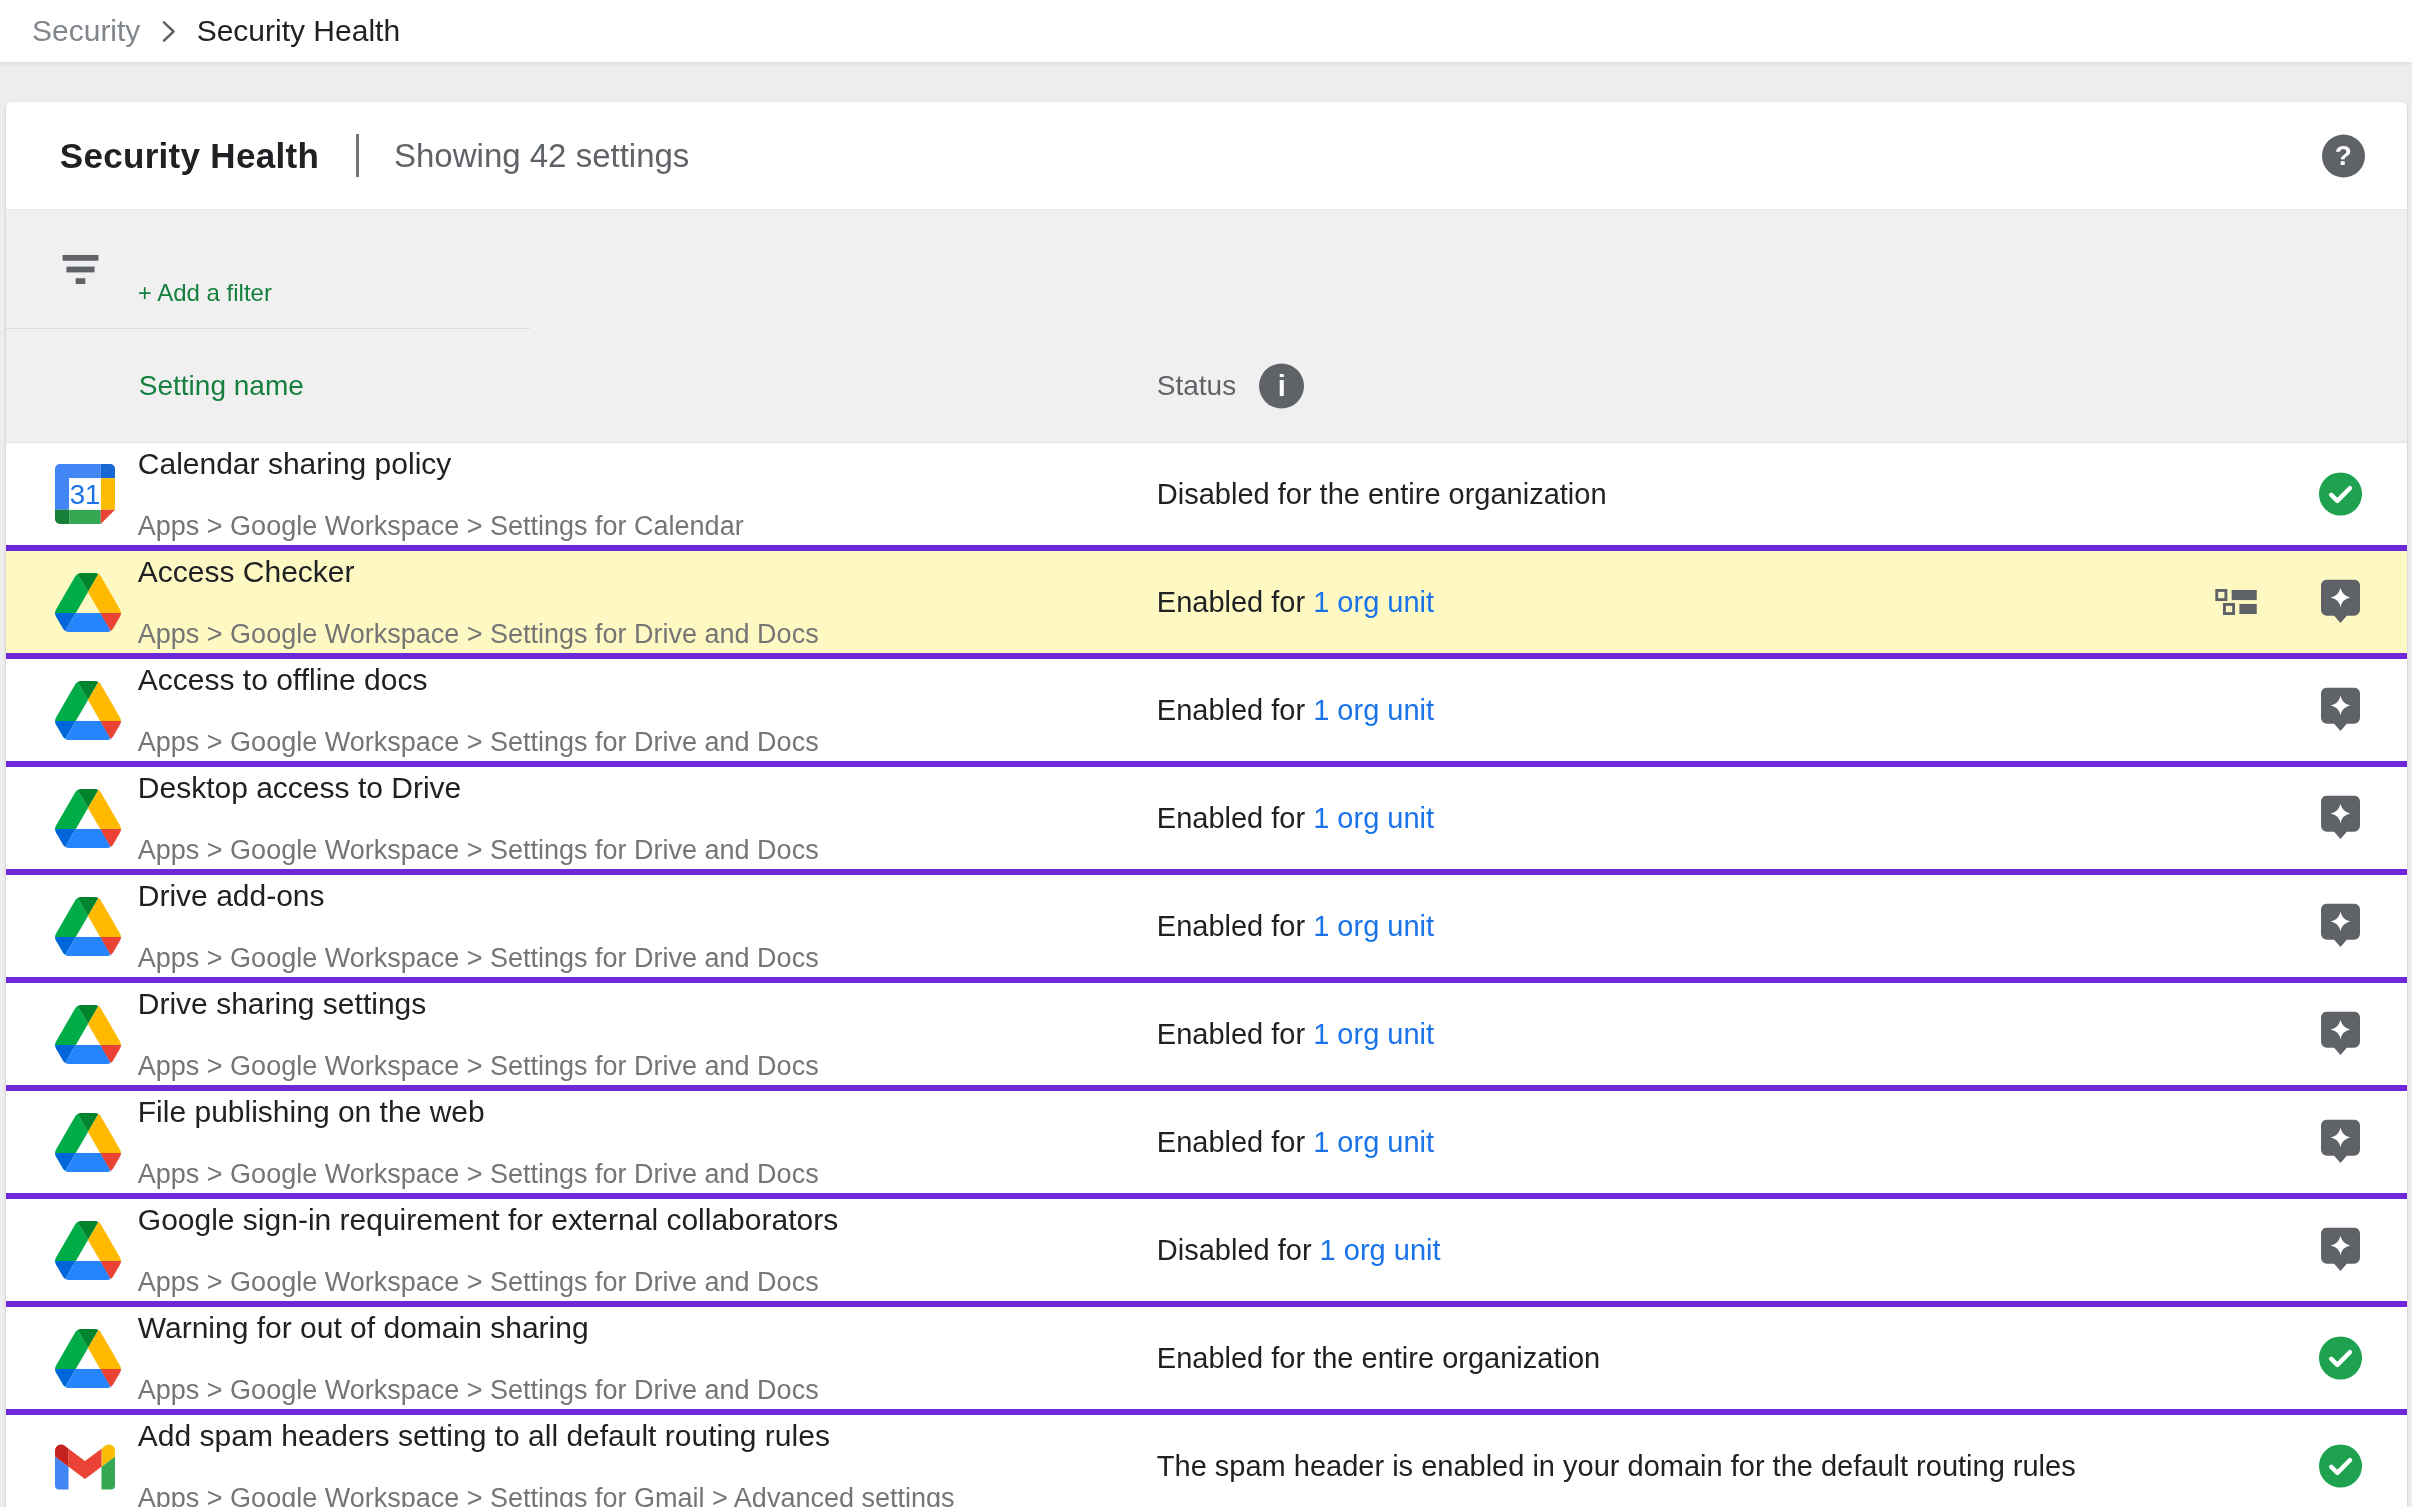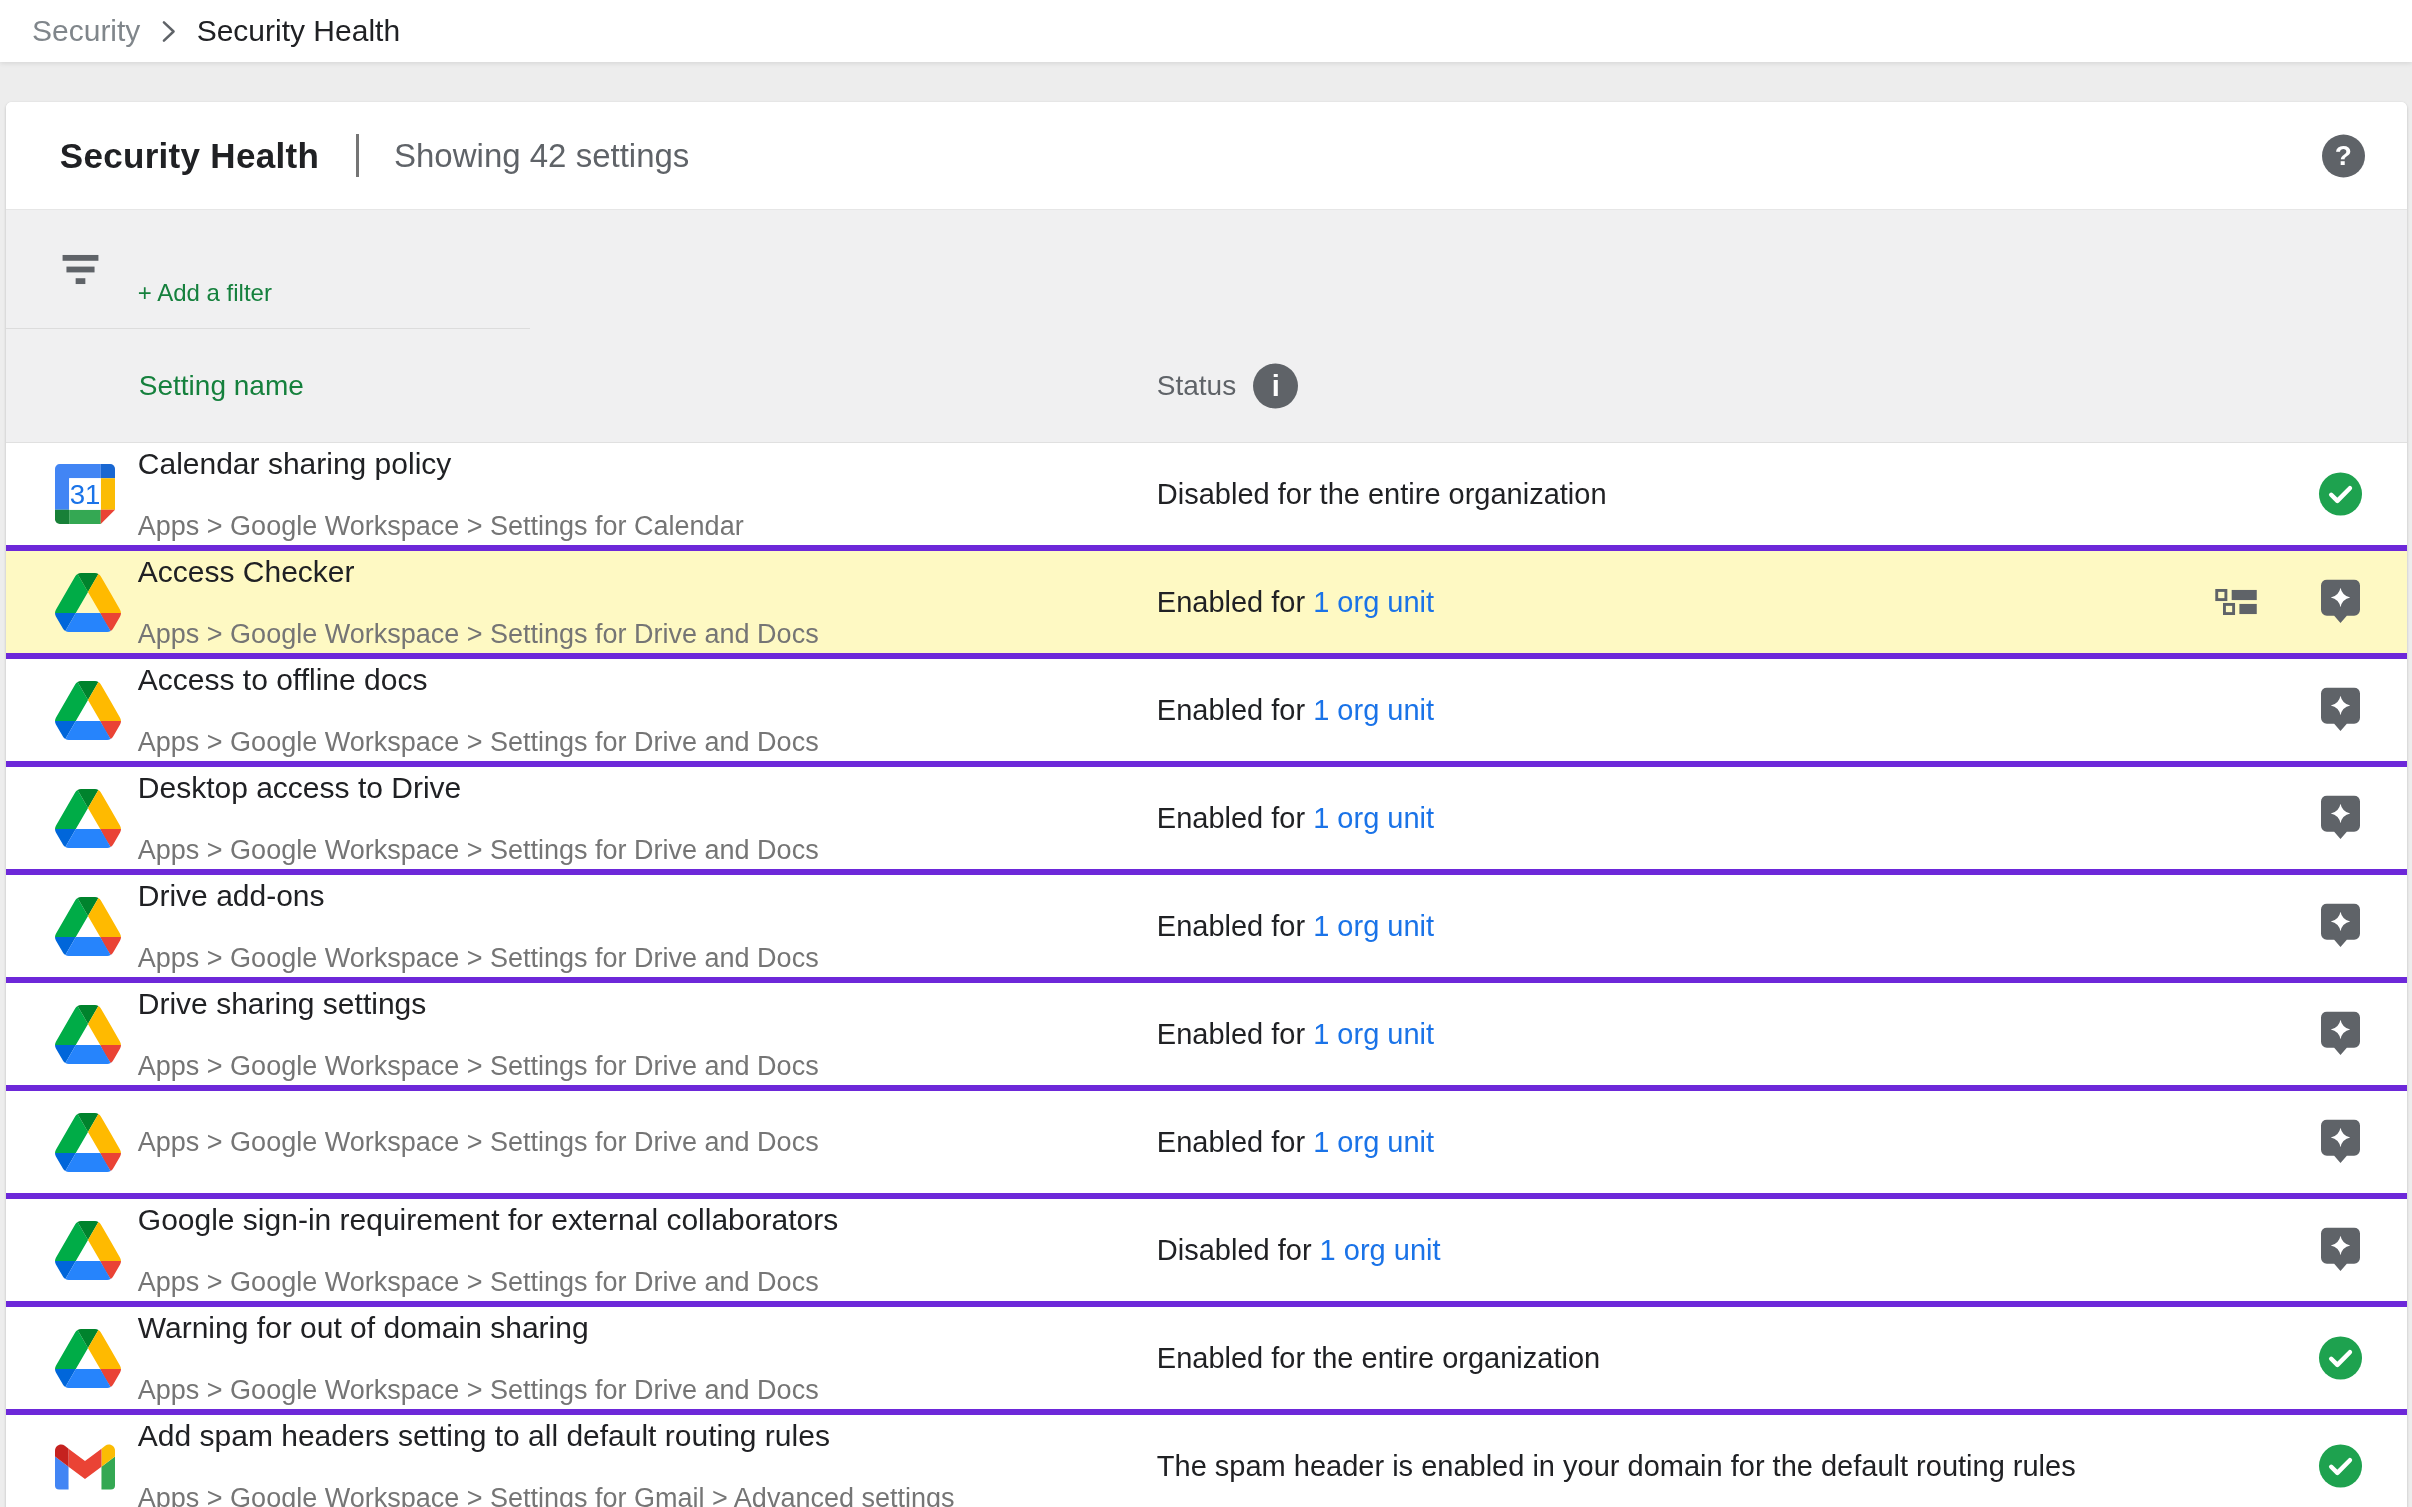--- a/index.html
+++ b/index.html
@@ -58,21 +58,21 @@
   .filter-icon { margin-right:39px; display:flex; }
   .filter-label { font-size:24px; color:#15803d; cursor:pointer;margin-top:48px; }
   .filter-divider { height:1px; width:524px; background:#dcdcdc; }
   .table-header { height:113px; position:relative; }
   .col-setting {
     position:absolute; left:133px; top:50%; transform:translateY(-50%);
     font-size:28px; color:#15803d; font-weight:500;
   }
   .col-status {
     position:absolute; left:1151px; top:50%; transform:translateY(-50%);
-    display:flex; align-items:center; gap:17px;
+    display:flex; align-items:center; gap:23px;
     font-size:28px; color:#5f6368; font-weight:500;
   }
   .info-icon {
     width:45px; height:45px; border-radius:50%;
     background:#5f6368; color:#fff;
     display:flex; align-items:center; justify-content:center;
     font-size:29px; font-weight:700; cursor:pointer;
   }
 
   
@@ -330,20 +330,21 @@
         <path fill="#0066da" d="m6.6 66.85 3.85 6.65c.8 1.4 1.95 2.5 3.3 3.3l13.75-23.8h-27.5c0 1.55.4 3.1 1.2 4.5z"></path>
         <path fill="#00ac47" d="m43.65 25-13.75-23.8c-1.35.8-2.5 1.9-3.3 3.3l-25.4 44a9.06 9.06 0 0 0-1.2 4.5h27.5z"></path>
         <path fill="#ea4335" d="m73.55 76.8c1.35-.8 2.5-1.9 3.3-3.3l1.6-2.75 7.65-13.25c.8-1.4 1.2-2.95 1.2-4.5h-27.5l5.85 11.5z"></path>
         <path fill="#00832d" d="m43.65 25 13.75-23.8c-1.35-.8-2.9-1.2-4.5-1.2h-18.5c-1.6 0-3.15.45-4.5 1.2z"></path>
         <path fill="#2684fc" d="m59.8 53h-32.3l-13.75 23.8c1.35.8 2.9 1.2 4.5 1.2h50.8c1.6 0 3.15-.45 4.5-1.2z"></path>
         <path fill="#ffba00" d="m73.4 26.5-12.7-22c-.8-1.4-1.95-2.5-3.3-3.3l-13.75 23.8 16.15 28h27.45c0-1.55-.4-3.1-1.2-4.5z"></path>
       </svg>
 
     </span>
     <span class="text-cell">
+      <span class="row-title">File publishing on the web</span>
       <span class="row-path">Apps &gt; Google Workspace &gt; Settings for Drive and Docs</span>
     </span>
     <span class="status-cell"><span>Enabled for </span><a class="status-link">1 org unit</a></span>
 
     <span class="right-icon-cell">
 
       <svg width="39" height="45" viewBox="0 0 40 46">
         <path fill="#5f6368" d="M6 0h28a6 6 0 0 1 6 6v25a6 6 0 0 1-6 6h-7.5L20 44.5 13.5 37H6a6 6 0 0 1-6-6V6a6 6 0 0 1 6-6z"></path>
         <path fill="#ffffff" d="M20 8.5 Q21.7 16.8 30 18.5 Q21.7 20.2 20 28.5 Q18.3 20.2 10 18.5 Q18.3 16.8 20 8.5 Z"></path>
       </svg>

